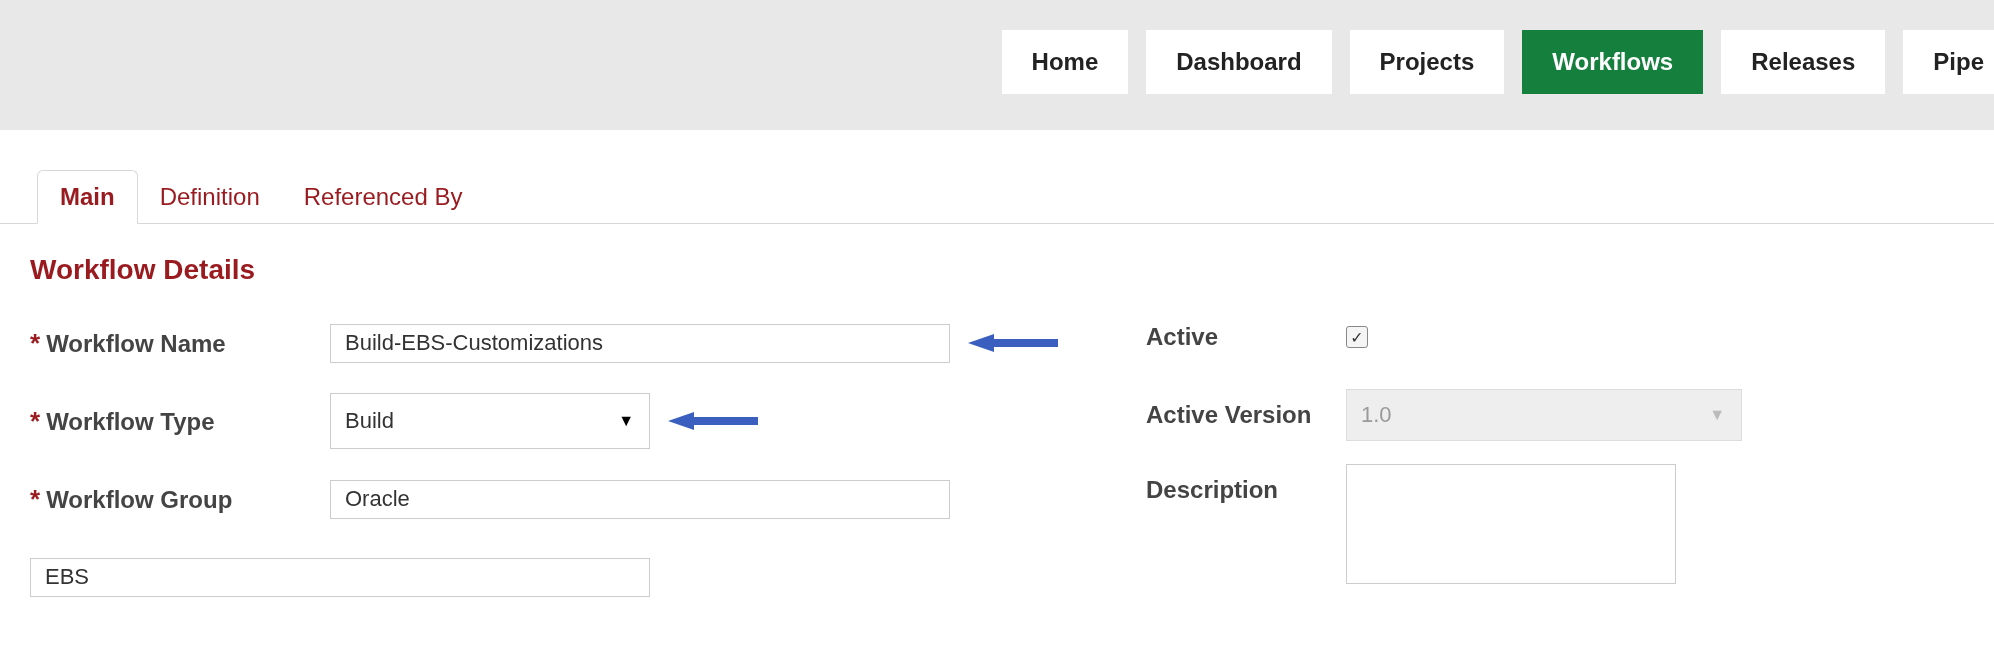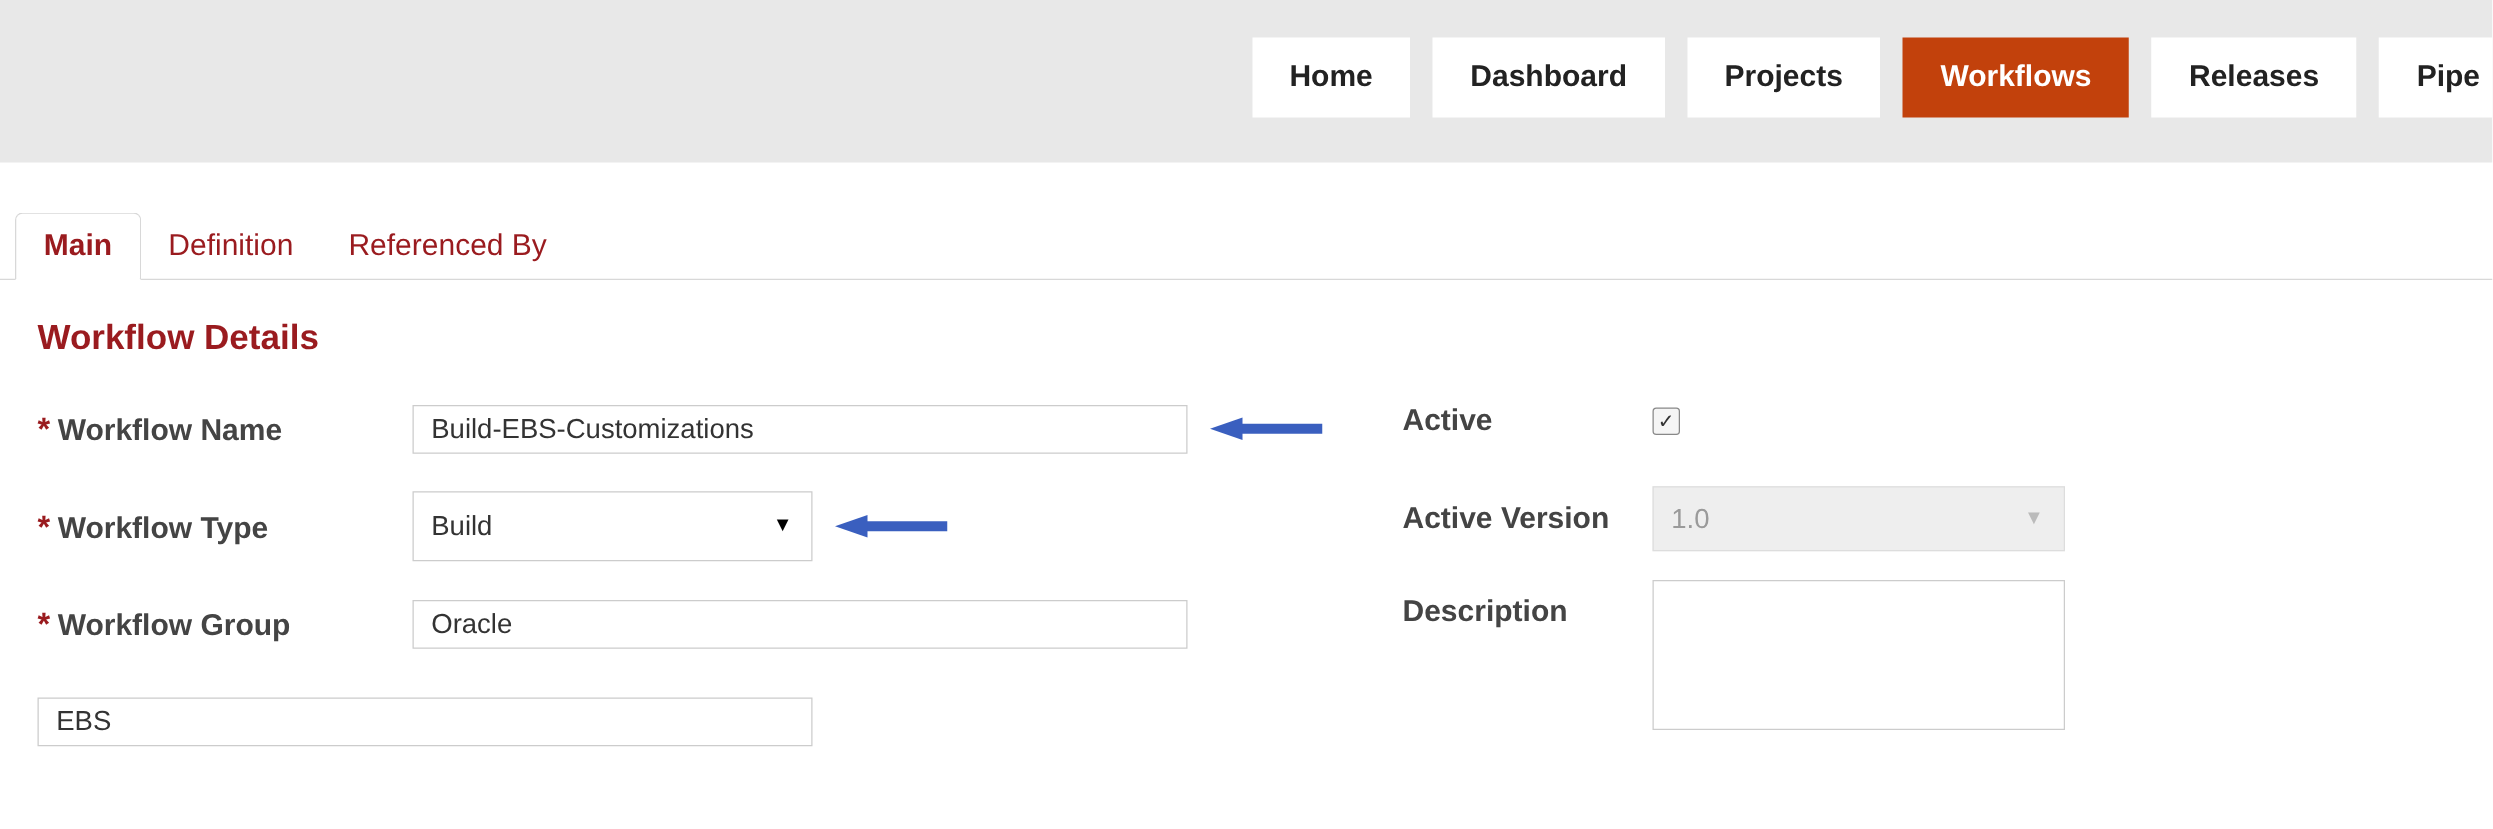--- a/index.html
+++ b/index.html
@@ -28,21 +28,21 @@
   .nav-item {
     background: #fff;
     padding: 18px 30px;
     font-weight: bold;
     font-size: 24px;
     color: #222;
     cursor: pointer;
     white-space: nowrap;
   }
   .nav-item.active {
-    background: #c2410c;
+    background: #15803d;
     color: #fff;
   }
   .nav-item.cut {
     padding-right: 10px;
   }
 
   .tabs-row {
     display: flex;
     align-items: flex-end;
     gap: 0;
@@ -58,26 +58,27 @@
     cursor: pointer;
     position: relative;
   }
   .tab.active {
     font-weight: bold;
     border: 1px solid #d8d8d8;
     border-bottom: 1px solid #fff;
     border-radius: 6px 6px 0 0;
     margin-bottom: -1px;
     background: #fff;
+    margin-left: 25px;
   }
 
   .content {
     padding: 30px 34px 0 30px;
     display: flex;
-    gap: 64px;
+    gap: 88px;
   }
 
   .section-title {
     color: #9a1b1f;
     font-weight: bold;
     font-size: 28px;
     margin-bottom: 28px;
   }
 
   .left-col { flex: 0 0 960px; }
@@ -152,21 +153,21 @@
     display: inline-flex;
     align-items: center;
     justify-content: center;
     font-size: 16px;
     color: #333;
     cursor: pointer;
   }
 
   .version-select {
     position: relative;
-    width: 330px;
+    width: 396px;
     height: 52px;
     background: #eeeeee;
     border: 1px solid #ddd;
     padding: 0 14px;
     display: flex;
     align-items: center;
     color: #9a9a9a;
     font-size: 22px;
   }
   .version-caret {

